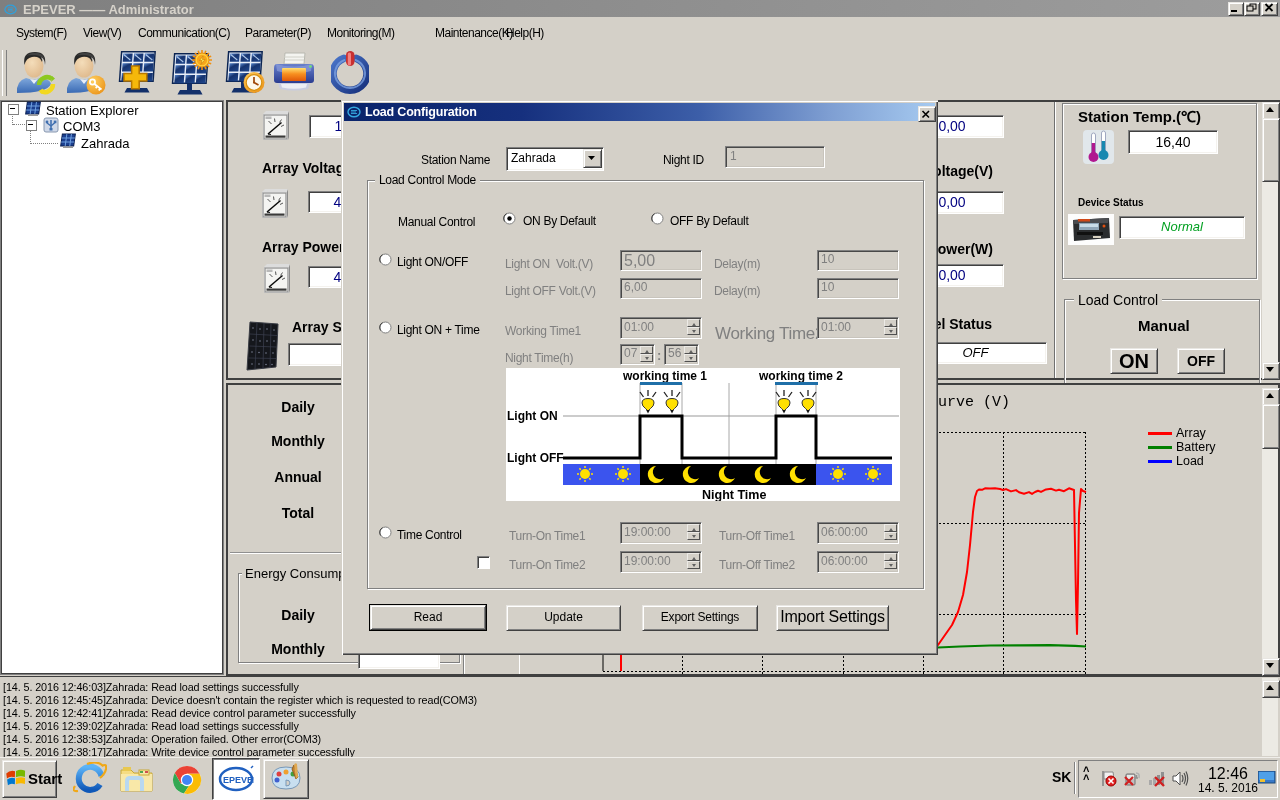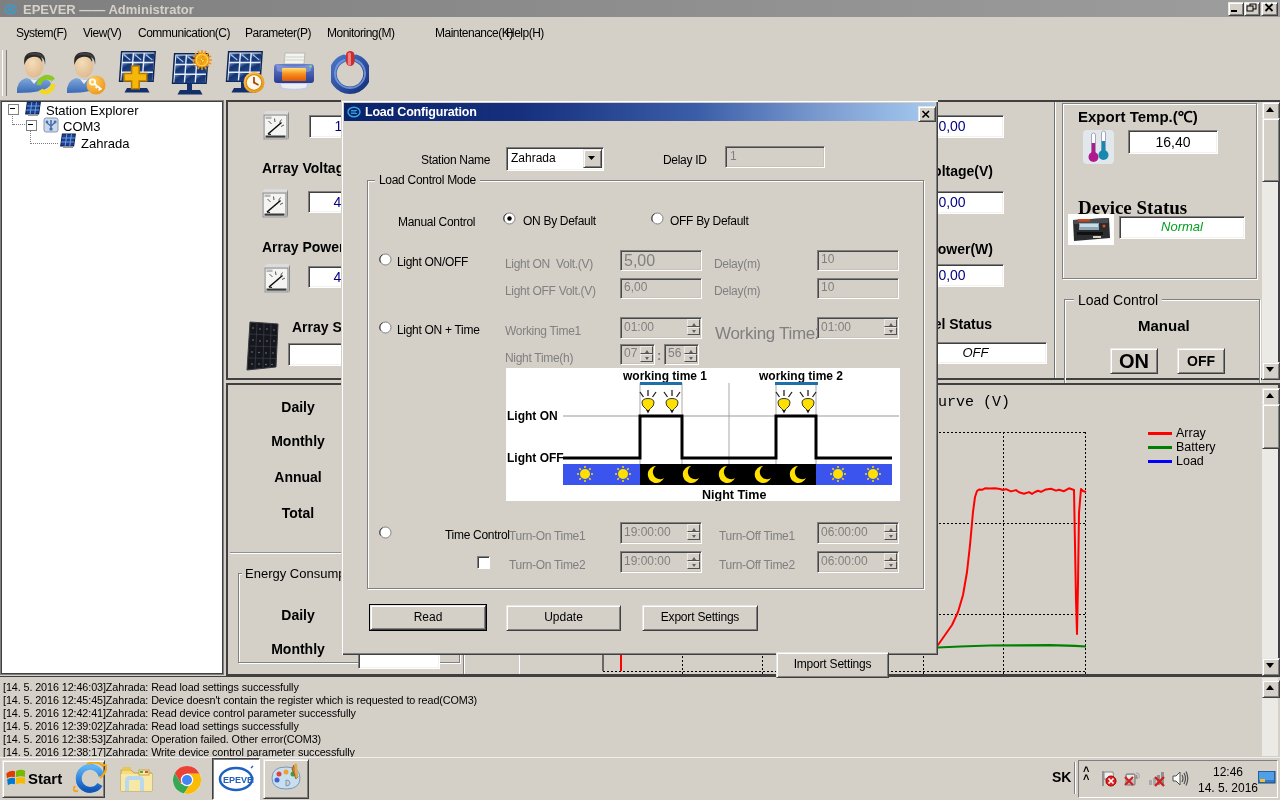--- a/index.html
+++ b/index.html
@@ -315,34 +315,34 @@
         <div class="ctr navy" style="font-size:14px;margin-top:2px;">0,00</div>
       </div>
   <div class="abs blbl" style="left:0;top:216px;width:766px;text-align:right;">Channel Status</div>
   <div class="abs sunkw" style="left:678px;top:242px;width:141px;height:20px;">
         <div class="ctr" style="font-size:13px;font-style:italic;margin-top:2px;">OFF</div>
       </div>
 
   <div class="abs" style="left:828px;top:2px;width:1px;height:276px;background:#707070;border-right:1px solid #fff;"></div>
 
   <div class="abs groove" style="left:836px;top:3px;width:193px;height:174px;"></div>
-  <div class="abs blbl" style="left:852px;top:6px;font-size:15px;">Export Temp.(℃)</div>
+  <div class="abs blbl" style="left:852px;top:6px;font-size:15px;">Station Temp.(℃)</div>
   <svg class="abs" style="left:856px;top:29px;" width="33" height="37" viewBox="0 0 33 37">
         <rect x="1" y="1" width="31" height="34" rx="4" fill="#e4ecf4" opacity="0.8"></rect>
         <rect x="9.5" y="4" width="4" height="22" rx="2" fill="#fff" stroke="#a0a8c0"></rect>
         <circle cx="11.5" cy="28" r="5" fill="#b01890"></circle>
         <rect x="9.7" y="14" width="3.4" height="13" fill="#b01890"></rect>
         <rect x="19.5" y="2" width="4" height="22" rx="2" fill="#fff" stroke="#a0a8c0"></rect>
         <circle cx="21.5" cy="26" r="5" fill="#1888b0"></circle>
         <rect x="19.7" y="12" width="3.4" height="13" fill="#1888b0"></rect>
       </svg>
   <div class="abs sunkw" style="left:902px;top:30px;width:88px;height:22px;">
         <div class="ctr" style="font-size:14px;margin-top:3px;">16,40</div>
       </div>
-  <div class="abs blbl" style="left:852px;top:97px;font-size:19px;font-family:Liberation Serif, serif;">Device Status</div>
+  <div class="abs blbl" style="left:852px;top:97px;font-size:10px;">Device Status</div>
   <svg class="abs" style="left:842px;top:114px;" width="46" height="31" viewBox="0 0 46 31">
         <rect x="0" y="0" width="46" height="31" fill="#fdfdfd"></rect>
         <polygon points="5,6 41,4 42,24 6,27" fill="#2a2c2e"></polygon>
         <polygon points="5,6 41,4 40,9 6,10" fill="#4a4c50"></polygon>
         <rect x="11" y="9" width="20" height="7" fill="#8fa6b8"></rect>
         <rect x="12" y="10" width="18" height="3" fill="#c8dce8"></rect>
         <rect x="9" y="18" width="26" height="3" fill="#101010"></rect>
         <circle cx="36" cy="12" r="1.5" fill="#e05010"></circle>
         <rect x="10" y="5" width="12" height="2.5" fill="#d04818"></rect>
         <rect x="25" y="22" width="8" height="2" fill="#d8d0c0"></rect>
@@ -430,21 +430,21 @@
 [14. 5. 2016 12:38:17]Zahrada: Write device control parameter successfully
 </div>
 <div class="abs" style="left:1262px;top:678px;width:16px;height:78px;background:#eceae4;"></div>
 <div class="abs raised" style="left:1262px;top:680px;width:16px;height:16px;"><svg width="14" height="14">
         <polygon points="7,4 11,9 3,9" fill="#000"></polygon>
       </svg></div>
 
 <div class="abs" style="left:0;top:757px;width:1280px;height:43px;background:#d4d0c8;border-top:1px solid #f0eeea;"></div>
 <div class="abs" id="taskbar" style="left:0;top:757px;width:1280px;height:43px;">
 
-  <div class="abs raised" style="left:2px;top:3px;width:53px;height:36px;padding-left:48px;">
+  <div class="abs raised" style="left:2px;top:3px;width:53px;height:36px;">
     <svg class="abs" style="left:3px;top:7px;" width="22" height="20" viewBox="0 0 22 20">
           <g transform="rotate(-8 11 10)">
             <path d="M1,4 Q5,1 10,3 L9,9 Q4,7 1,9 Z" fill="#e03c00"></path>
             <path d="M11,3 Q16,1 20,4 L19,10 Q15,8 10,9 Z" fill="#78b800"></path>
             <path d="M1,10 Q5,8 9,10 L8,16 Q4,14 1,16 Z" fill="#0078d0"></path>
             <path d="M10,10 Q15,9 19,11 L18,17 Q14,15 9,16 Z" fill="#f8b800"></path>
           </g>
         </svg>
     <div class="abs" style="left:25px;top:9px;font-size:15px;font-weight:bold;color:#000;">Start</div>
   </div>
@@ -529,21 +529,21 @@
         <rect x="9" y="5" width="3" height="10" fill="#909090"></rect>
         <rect x="13" y="2" width="3" height="13" fill="#909090"></rect>
         <path d="M7,7 L16,16 M16,7 L7,16" stroke="#d02020" stroke-width="2.4"></path>
       </svg>
 
   <svg class="abs" style="left:1172px;top:13px;" width="17" height="17" viewBox="0 0 17 17">
         <polygon points="1,6 4,6 8,2 8,15 4,11 1,11" fill="#fff" stroke="#505050"></polygon>
         <path d="M10,5 Q12,8.5 10,12 M12,3 Q15,8.5 12,14 M14,1.5 Q17.5,8.5 14,15.5" fill="none" stroke="#505050" stroke-width="1.2"></path>
       </svg>
 
-  <div class="abs" style="left:1196px;top:8px;width:64px;text-align:center;font-size:12px;color:#000;">12:46</div>
+  <div class="abs" style="left:1196px;top:8px;width:64px;text-align:center;font-size:16px;color:#000;">12:46</div>
   <div class="abs" style="left:1188px;top:24px;width:80px;text-align:center;font-size:12px;color:#000;">14. 5. 2016</div>
 
   <svg class="abs" style="left:1258px;top:14px;" width="18" height="14" viewBox="0 0 18 14">
         <rect x="0" y="0" width="17" height="12" fill="#3878c8" stroke="#184878"></rect>
         <rect x="1" y="1" width="15" height="8" fill="#50a0e8"></rect>
         <rect x="2" y="8" width="5" height="3" fill="#f0c030"></rect>
       </svg>
 </div>
 
 <div class="abs" id="dialog" style="left:341px;top:100px;width:597px;height:555px;background:#d4d0c8;
@@ -559,21 +559,21 @@
           <path d="M3.5,2 L10,8.5 M10,2 L3.5,8.5" stroke="#000" stroke-width="1.6"></path>
         </svg></div>
 
   <div class="abs lbl" style="left:80px;top:53px;white-space:nowrap;">Station Name</div>
   <div class="abs sunkw" style="left:165px;top:47px;width:96px;height:22px;">
     <div class="abs" style="left:4px;top:3px;font-size:12px;">Zahrada</div>
     <div class="abs raised" style="left:76px;top:1px;width:17px;height:17px;"><svg width="15" height="15">
             <polygon points="4,6 11,6 7.5,10" fill="#000"></polygon>
           </svg></div>
   </div>
-  <div class="abs lbl" style="left:322px;top:53px;">Delay ID</div>
+  <div class="abs lbl" style="left:322px;top:53px;">Night ID</div>
   <div class="abs dis" style="left:384px;top:46px;width:98px;height:20px;">
         <div class="abs gray" style="left:4px;top:2px;font-size:12px;">1</div>
       </div>
 
   <div class="abs groove" style="left:26px;top:80px;width:555px;height:407px;"></div>
   <div class="abs" style="left:34px;top:73px;background:#d4d0c8;padding:0 4px;font-size:12px;letter-spacing:-0.3px;">Load Control Mode</div>
 
   <div class="abs lbl" style="left:57px;top:115px;">Manual Control</div>
   <svg class="abs" style="left:162px;top:112px;" width="13" height="13">
         <circle cx="6.5" cy="6.5" r="5.5" fill="#fff" stroke="#808080" stroke-width="1"></circle>
@@ -697,21 +697,21 @@
       <use href="#moon1" x="142"></use>
     </g>
     <text x="196" y="131" font-size="12.5" font-weight="bold" font-family="Liberation Sans">Night Time</text>
   </svg>
   </div>
 
   <svg class="abs" style="left:38px;top:426px;" width="13" height="13">
         <circle cx="6.5" cy="6.5" r="5.5" fill="#fff" stroke="#808080" stroke-width="1"></circle>
         <path d="M1.6,9.5 A5.5,5.5 0 0 1 3.5,1.6" fill="none" stroke="#404040"></path>
       </svg>
-  <div class="abs lbl" style="left:56px;top:428px;margin-left:48px;">Time Control</div>
+  <div class="abs lbl" style="left:56px;top:428px;">Time Control</div>
   <div class="abs gray" style="left:168px;top:429px;font-size:12px;letter-spacing:-0.3px;">Turn-On Time1</div>
   <div class="abs dis" style="left:279px;top:422px;width:80px;height:20px;">
     <div class="abs gray" style="left:3px;top:2px;font-size:12px;">19:00:00</div>
     <div class="spin">
           <span class="sarr sup"></span>
           <span class="sarr sdn"></span>
         </div>
   </div>
   <div class="abs gray" style="left:378px;top:429px;font-size:12px;letter-spacing:-0.3px;">Turn-Off Time1</div>
   <div class="abs dis" style="left:476px;top:422px;width:80px;height:20px;">
@@ -737,16 +737,16 @@
           <span class="sarr sup"></span>
           <span class="sarr sdn"></span>
         </div>
   </div>
 
   <div class="abs" style="left:28px;top:504px;width:116px;height:25px;border:1px solid #000;">
     <div class="raised ctr" style="width:100%;height:100%;box-sizing:border-box;font-size:12px;line-height:22px;">Read</div>
   </div>
   <div class="abs raised ctr" style="left:165px;top:505px;width:113px;height:24px;font-size:12px;line-height:22px;">Update</div>
   <div class="abs raised ctr" style="left:301px;top:505px;width:114px;height:24px;font-size:12px;letter-spacing:-0.2px;line-height:22px;">Export Settings</div>
-  <div class="abs raised ctr" style="left:435px;top:505px;width:111px;height:24px;font-size:12px;letter-spacing:-0.2px;line-height:22px;margin-top:47px;">Import Settings</div>
+  <div class="abs raised ctr" style="left:435px;top:505px;width:111px;height:24px;font-size:16px;letter-spacing:-0.2px;line-height:22px;">Import Settings</div>
 </div>
 
 </div>
 
 </body></html>

